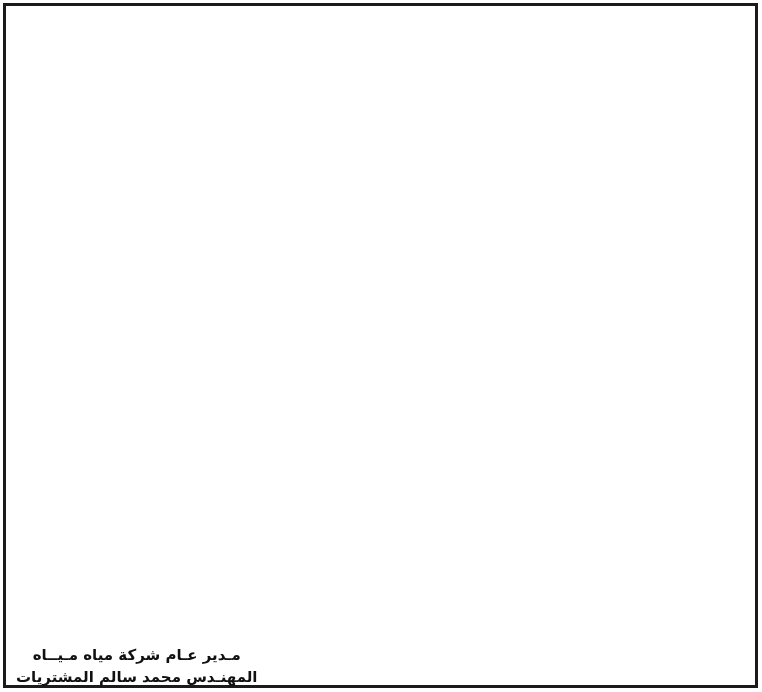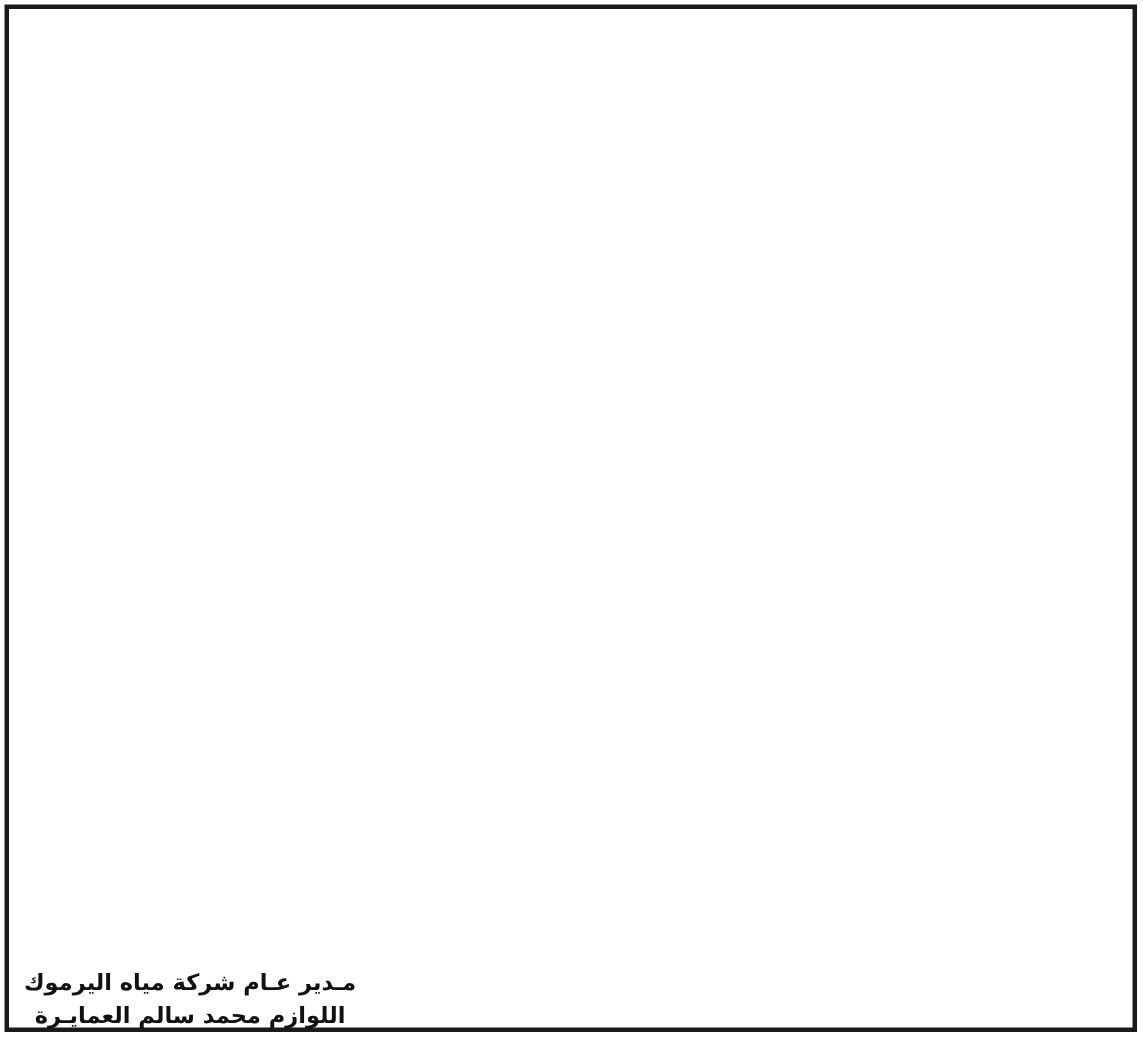--- a/index.html
+++ b/index.html
@@ -142,15 +142,15 @@
     </tr>
   </tbody>
 </table>
 
 <div class="notes">
   <span class="note-line"><span class="bullet">•</span><span>تفتح العروض من قبل لجنة المشتريات المختصة بحضور من يرغب من المناقصين</span></span>
   <span class="note-line"><span class="bullet">•</span><span>أجور الإعلان مهما تكررت على من يرسو علية العطاء .</span></span>
 </div>
 
 <div class="signature">
-  <div>مـدير عـام شركة مياه اليرموك</div>
-  <div>اللوازم محمد سالم العمايـرة</div>
+  <div>مـدير عـام شركة مياه مـيــاه</div>
+  <div>المهنـدس محمد سالم المشتريات</div>
 </div>
 
 </body></html>

